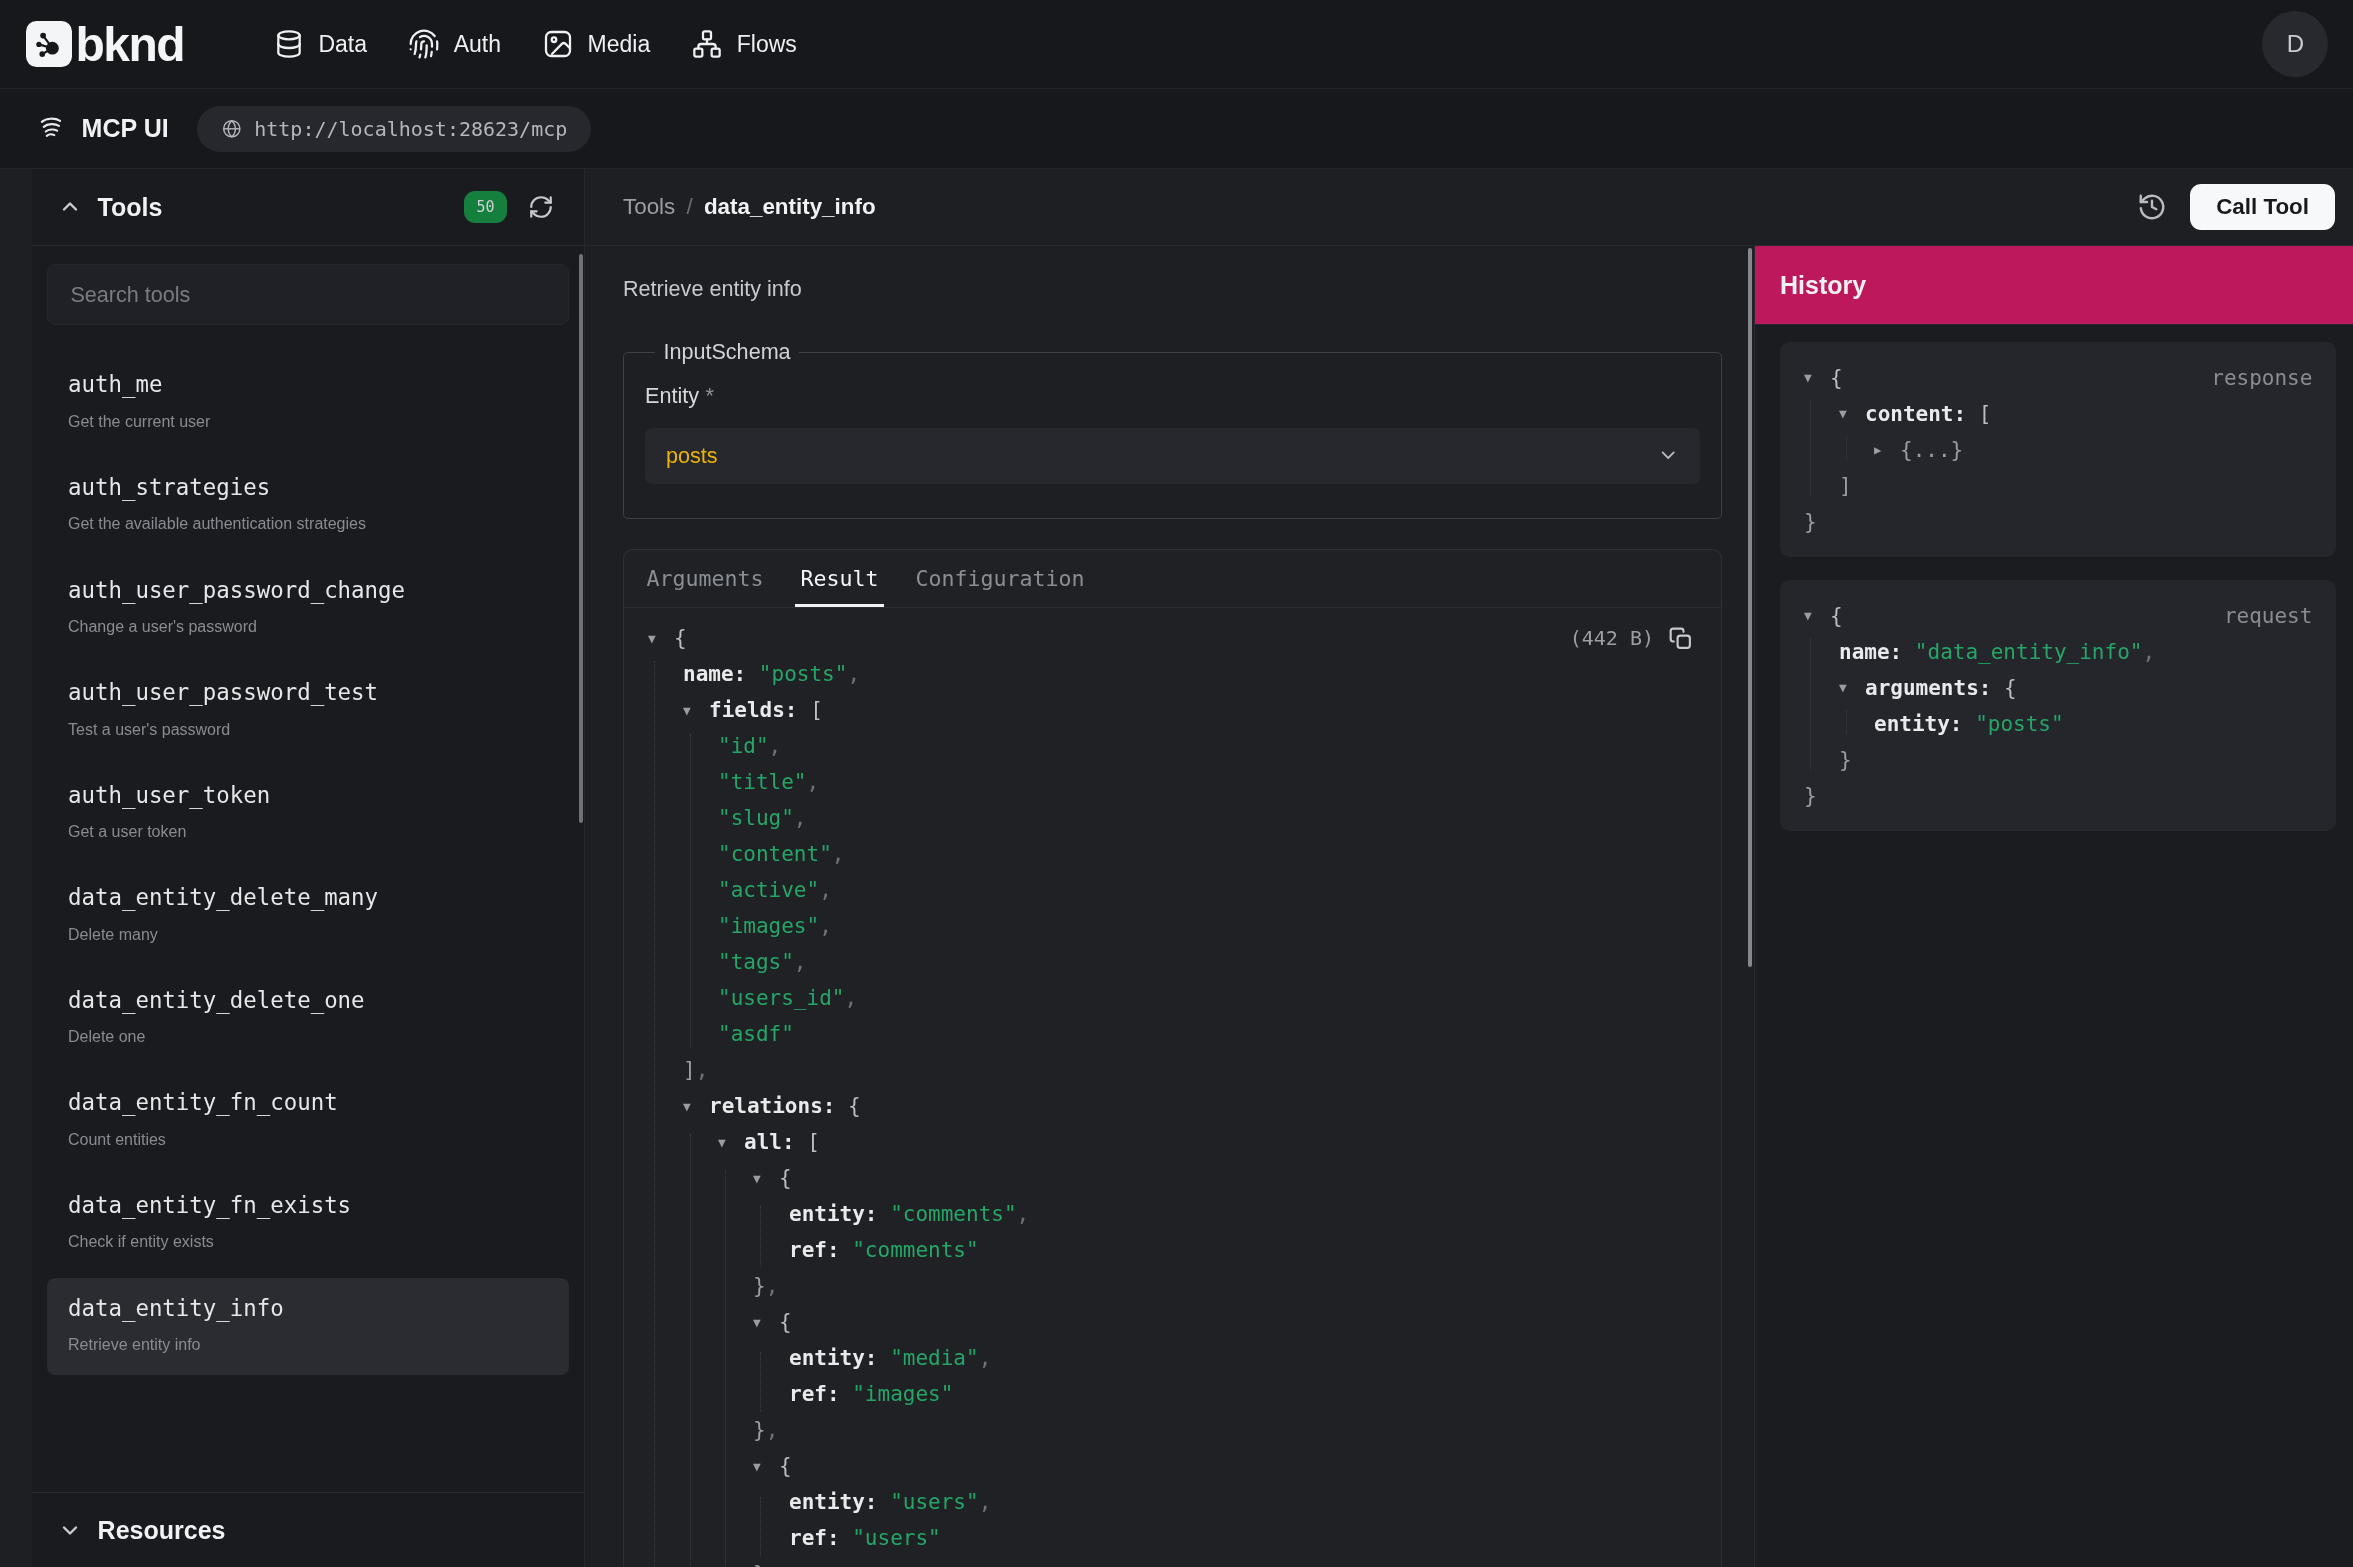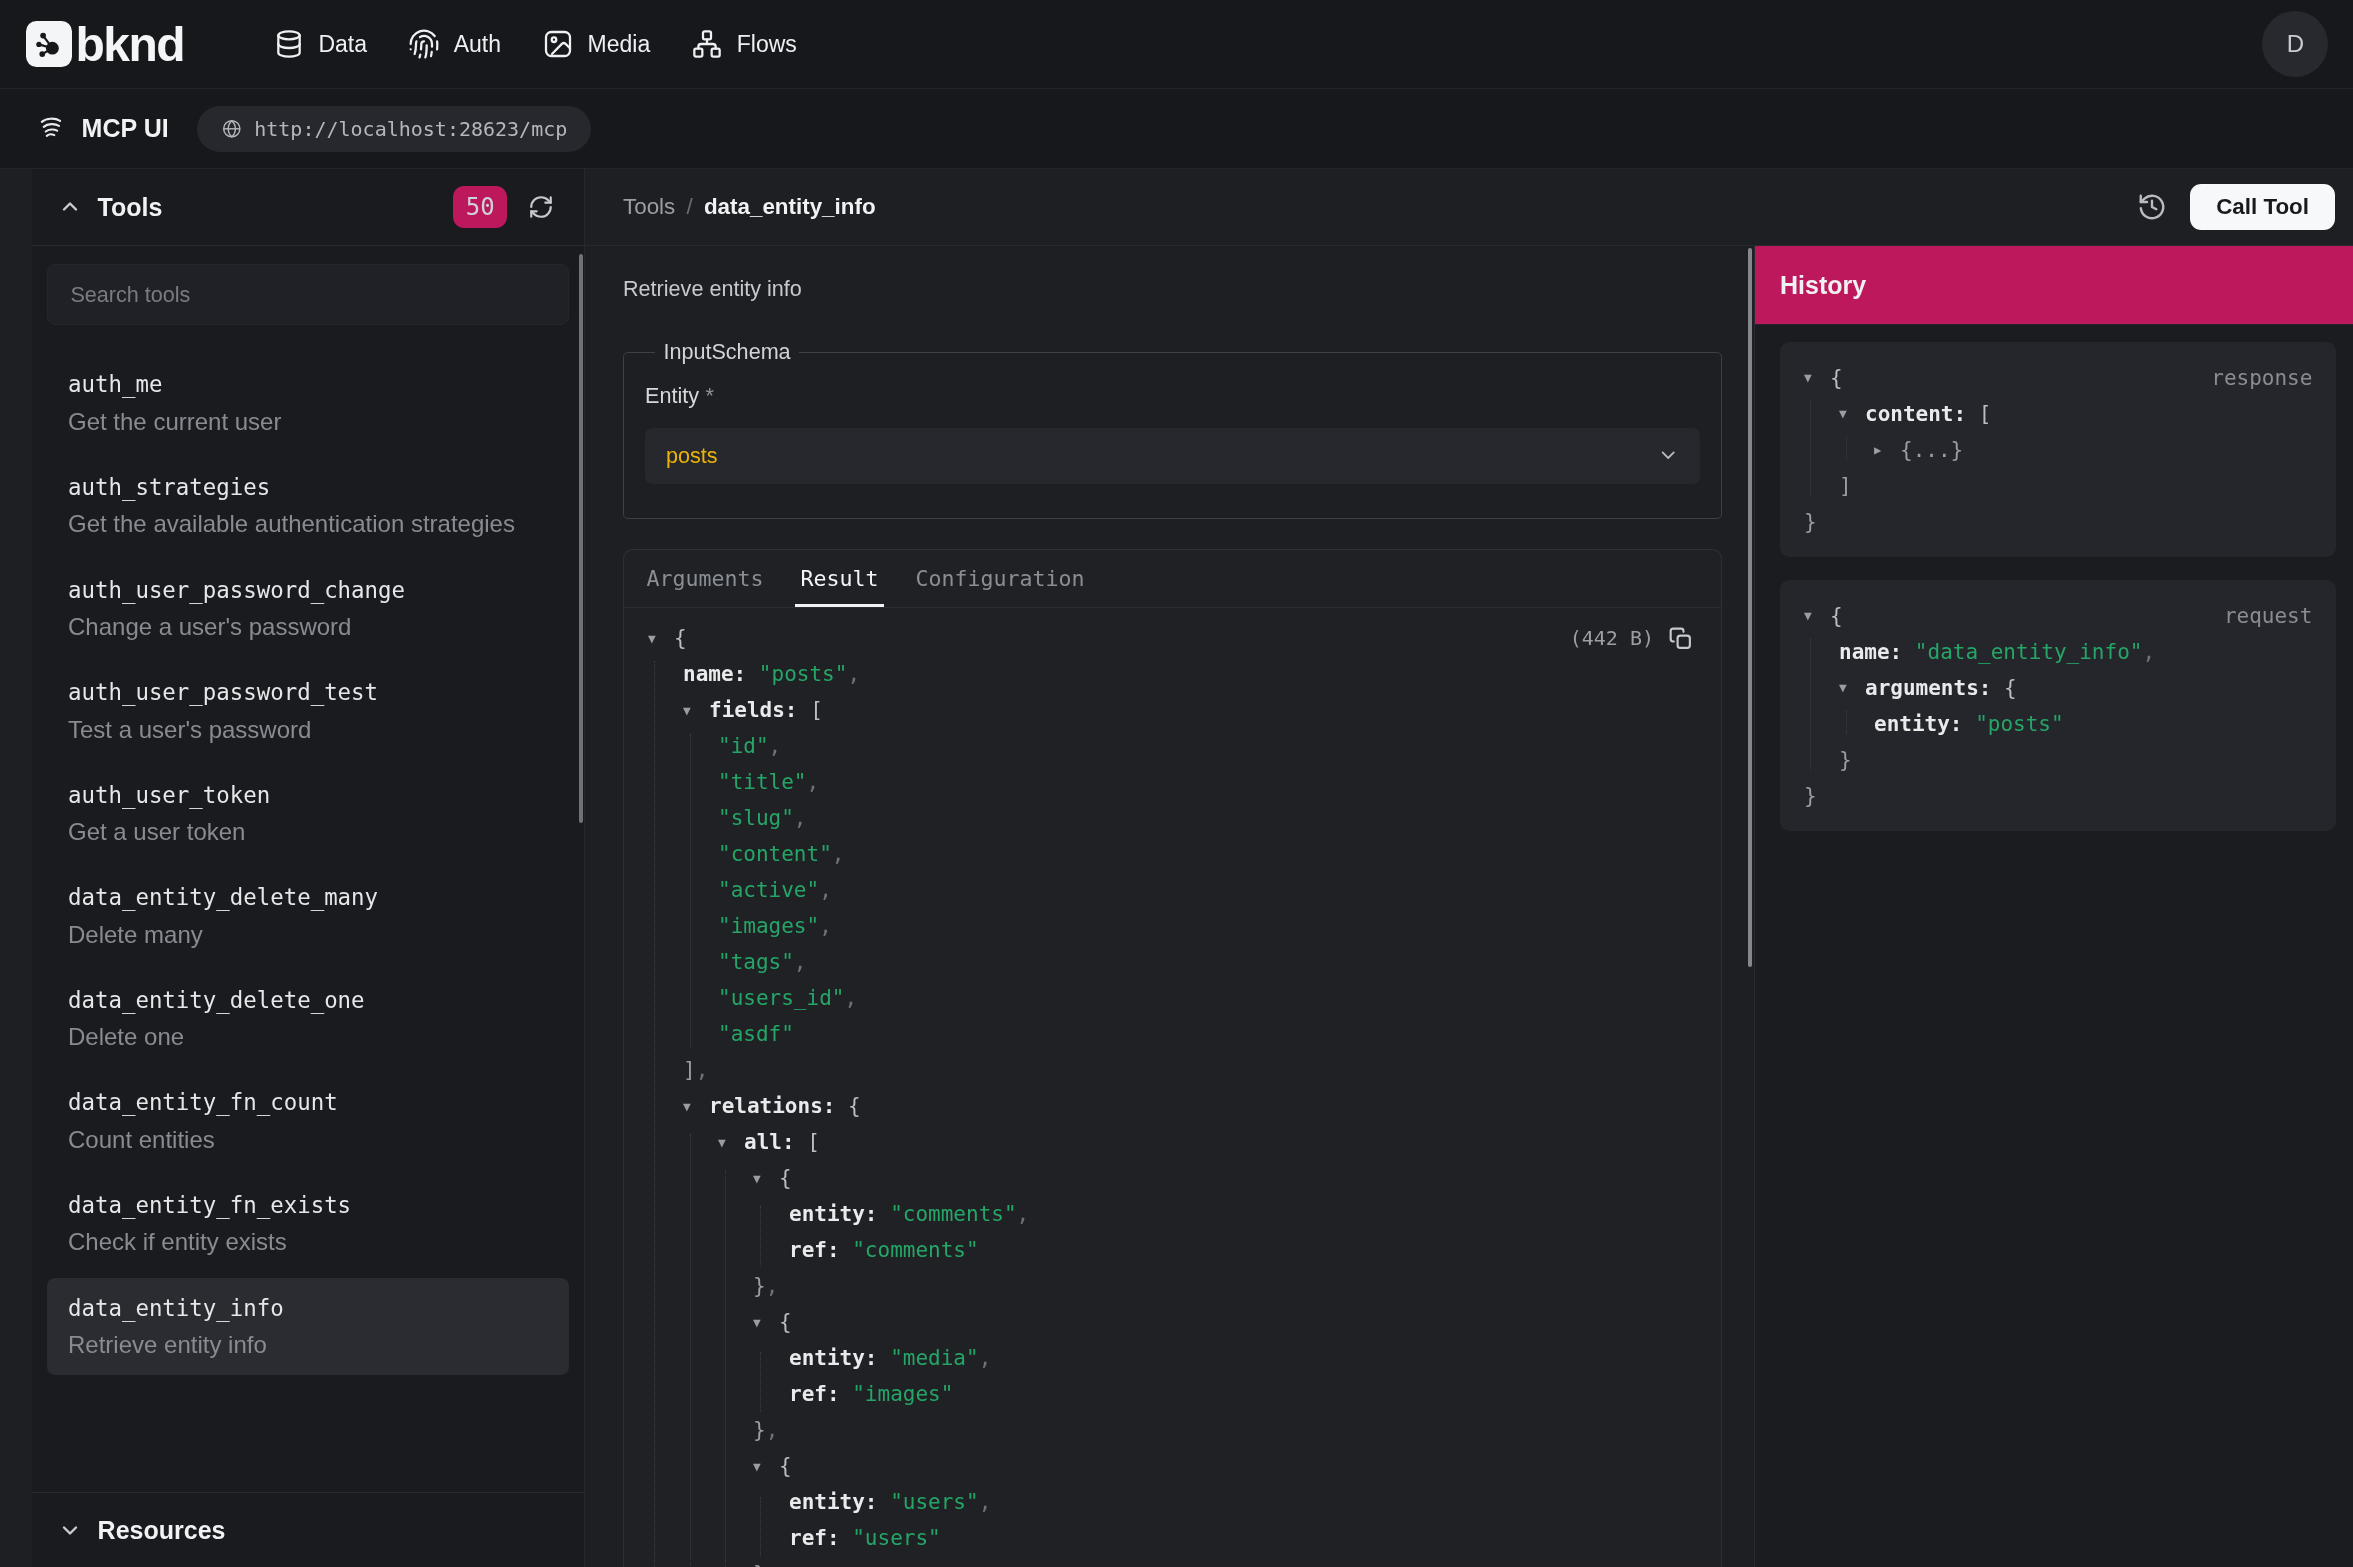--- a/index.html
+++ b/index.html
@@ -50,34 +50,34 @@
     display:flex; flex-direction:column; position:relative;}
   .rightside{ flex:1; display:flex; flex-direction:column; min-width:0;}
 
   
   .sb-header{ height:77px; display:flex; align-items:center; padding:0 25.6px; gap:16px;
     border-bottom:0.8px solid var(--line); }
   .sb-header svg.chev{ width:24px; height:24px; stroke:#c9ccd0; fill:none; stroke-width:2.4;
     stroke-linecap:round; stroke-linejoin:round;}
   .sb-title{ font-size:25px; font-weight:700; color:#f1f2f4;}
   .sb-spacer{ flex:1; }
-  .count-badge{ background:#be185d; border-radius:11.2px; padding:7.2px 12.8px; font-size:24px; color:#ced1d5;}
+  .count-badge{ background:#15803d; border-radius:11.2px; padding:7.2px 12.8px; font-size:15px; color:#ced1d5;}
   .refresh-btn{ width:35px; height:35px; display:flex; align-items:center; justify-content:center; cursor:pointer;}
   .refresh-btn svg{ width:26px; height:26px; stroke:#c6c9cd; fill:none; stroke-width:2; stroke-linecap:round; stroke-linejoin:round;}
   .sb-scroll{ flex:1; overflow:hidden; }
   .search-wrap{ margin:18.4px 15px 0 15px; }
   .search-input{ width:100%; height:61px; background:#1f2126; border:0.8px solid #25272b; border-radius:8px;
     padding:0 22.4px; font-size:21.6px; color:#dfe1e4; outline:none;
     font-family:"Liberation Sans","DejaVu Sans",sans-serif;}
   .search-input::placeholder{ color:#787c82; }
   .tool-list{ margin-top:29px; }
   .tool-item{ margin:0 15px 5.6px 15px; padding:17px 21px; border-radius:8px; cursor:pointer;}
   .tool-item.selected{ background:#2a2c31; }
   .tool-name{ font-size:22.4px; line-height:27px; color:#e5e7e9; margin-bottom:10.4px;}
-  .tool-desc{ font-size:24px; line-height:25.6px; color:#888c92;}
+  .tool-desc{ font-size:16px; line-height:25.6px; color:#888c92;}
   .sb-thumb{ position:absolute; right:0.8px; top:85px; width:4px; height:569px; background:#6f7277; border-radius:2.4px;}
   .resources-row{ height:75px; border-top:0.8px solid var(--line); display:flex; align-items:center;
     padding:0 25.6px; gap:16px; cursor:pointer;}
   .resources-row svg{ width:24px; height:24px; stroke:#c9ccd0; fill:none; stroke-width:2.4;
     stroke-linecap:round; stroke-linejoin:round;}
   .resources-title{ font-size:25px; font-weight:700; color:#f1f2f4;}
 
   
   .main-header{ height:77px; border-bottom:0.8px solid var(--line); display:flex; align-items:center;
     padding:0 19px 0 38px; background:var(--main);}

